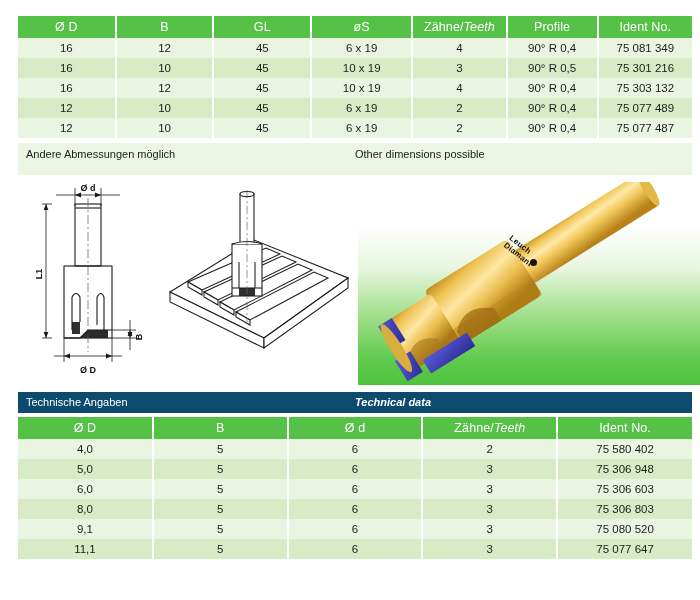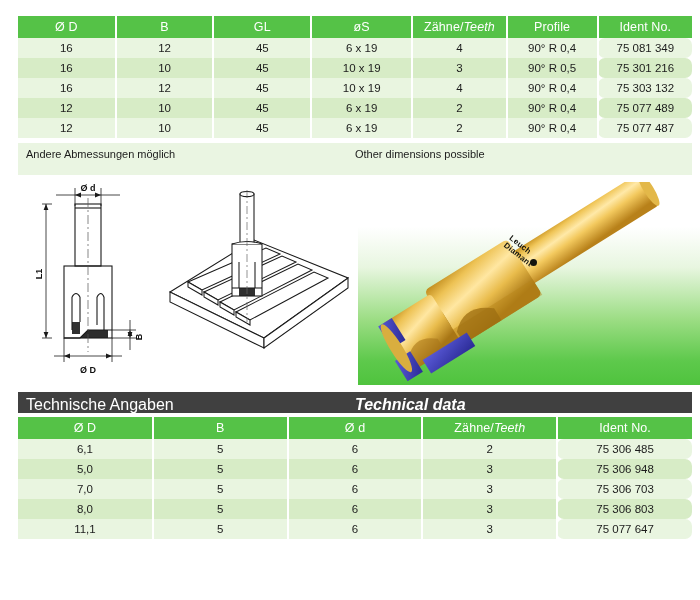--- a/index.html
+++ b/index.html
@@ -36,21 +36,21 @@
   }
   .spec-table th:last-child { border-right: none; }
   .spec-table td {
     text-align: center;
     height: 18px;
     padding: 1px 0 1px 0;
     border-right: 2px solid #ffffff;
     color: #1c1c1c;
     font-size: 11.5px;
   }
-  .spec-table td:last-child { border-right: none; border-radius: 7px; }
+  .spec-table td:last-child { border-right: none; }
   .spec-table tbody tr:nth-child(odd)  td { background: #e9f5e0; }
   .spec-table tbody tr:nth-child(even) td { background: #d7ecc6; }
 
   .it { font-style: italic; }
 
   
   #top-table-block {
     position: absolute;
     left: 18px;
     top: 16px;
@@ -126,23 +126,23 @@
     background: #15150f;
   }
 
   
   #tech-bar {
     position: absolute;
     left: 18px;
     top: 392px;
     width: 674px;
     height: 21px;
-    background: #404040;
+    background: #0c4a6e;
     color: #ffffff;
-    font-size: 16px;
+    font-size: 11px;
   }
   #tech-bar .de {
     position: absolute;
     left: 8px;
     top: 4px;
   }
   #tech-bar .en {
     position: absolute;
     left: 337px;
     top: 4px;
@@ -436,46 +436,53 @@
       <tr>
         <th>Ø D</th>
         <th>B</th>
         <th>Ø d</th>
         <th><span>Zähne</span><span>/</span><span class="it">Teeth</span></th>
         <th>Ident No.</th>
       </tr>
     </thead>
     <tbody>
       <tr>
-        <td>6,1</td>
+        <td>4,0</td>
         <td>5</td>
         <td>6</td>
         <td>2</td>
-        <td>75 306 485</td>
+        <td>75 580 402</td>
       </tr>
       <tr>
         <td>5,0</td>
         <td>5</td>
         <td>6</td>
         <td>3</td>
         <td>75 306 948</td>
       </tr>
       <tr>
-        <td>7,0</td>
-        <td>5</td>
-        <td>6</td>
-        <td>3</td>
-        <td>75 306 703</td>
+        <td>6,0</td>
+        <td>5</td>
+        <td>6</td>
+        <td>3</td>
+        <td>75 306 603</td>
       </tr>
       <tr>
         <td>8,0</td>
         <td>5</td>
         <td>6</td>
         <td>3</td>
         <td>75 306 803</td>
+      </tr>
+      <tr>
+        <td>9,1</td>
+        <td>5</td>
+        <td>6</td>
+        <td>3</td>
+        <td>75 080 520</td>
       </tr>
       <tr>
         <td>11,1</td>
         <td>5</td>
         <td>6</td>
         <td>3</td>
         <td>75 077 647</td>
       </tr>
     </tbody>
   </table>

